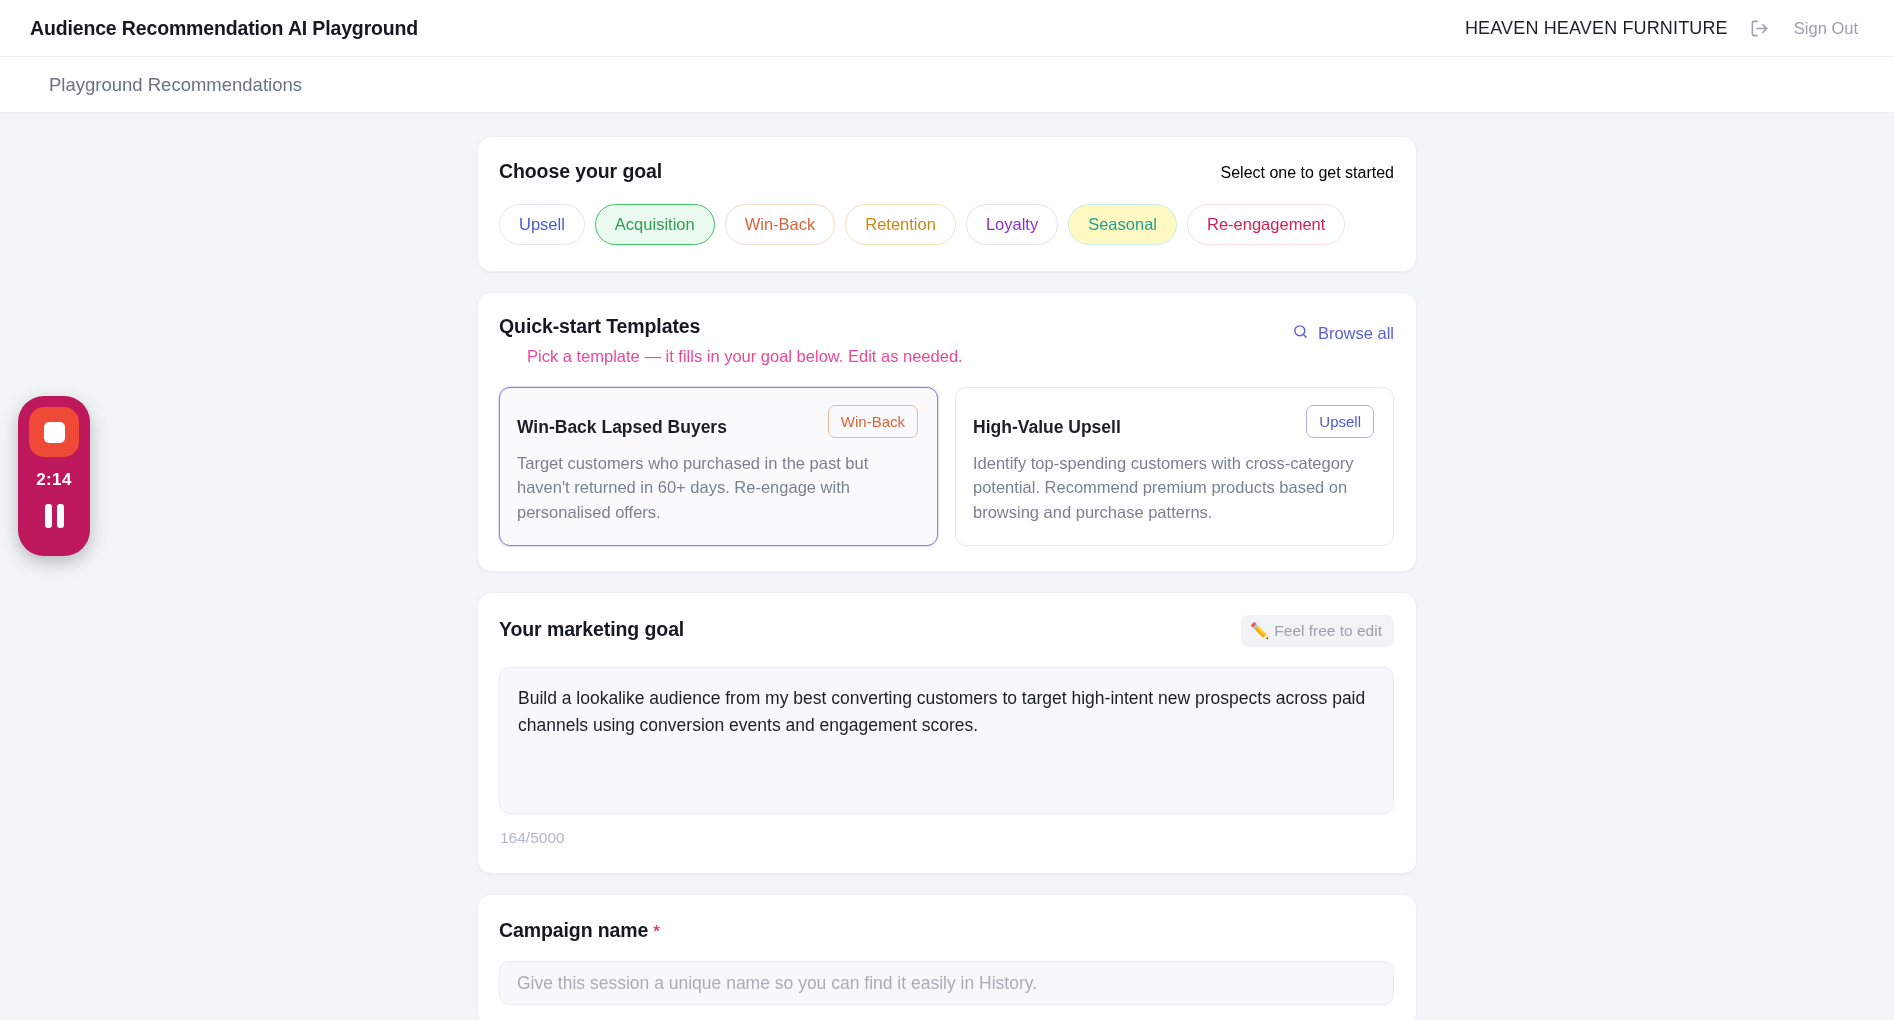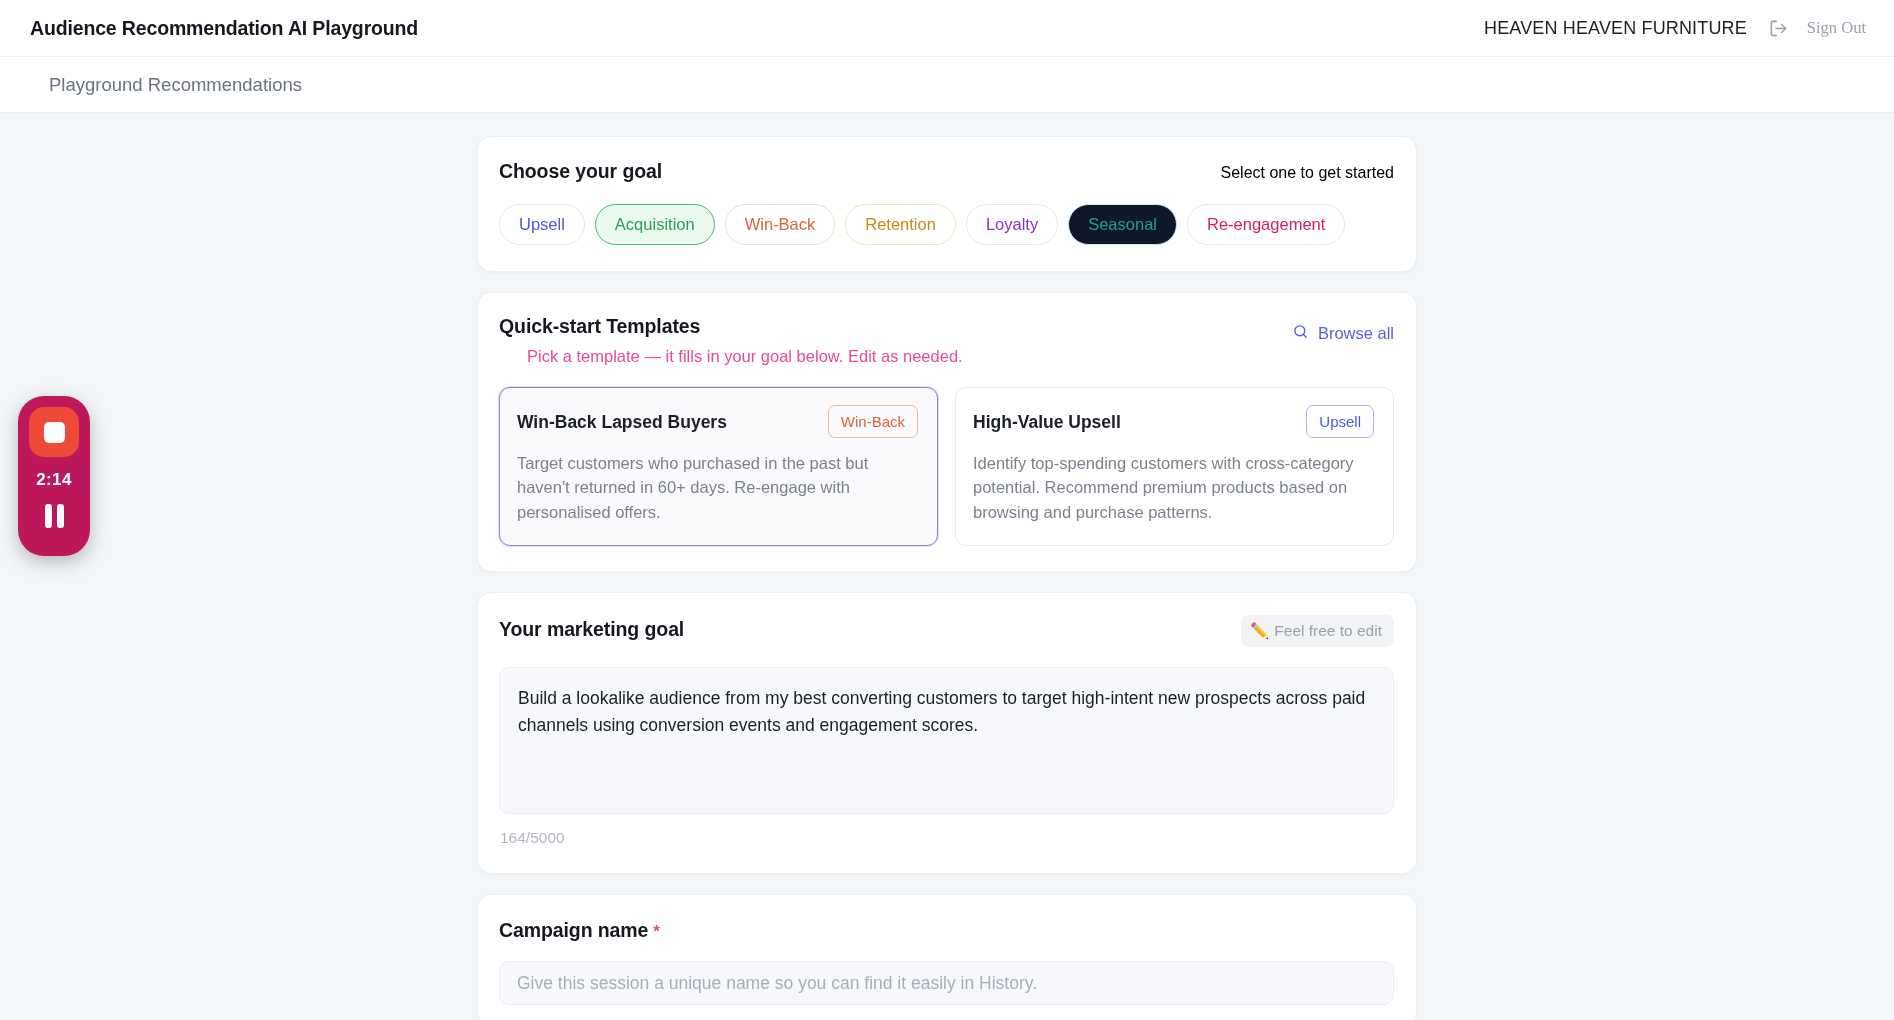--- a/index.html
+++ b/index.html
@@ -13,21 +13,21 @@
     -webkit-font-smoothing: antialiased;
   }
 
   
   .topbar {
     height: 57px;
     background: #ffffff;
     border-bottom: 1px solid #eceff3;
     display: flex;
     align-items: center;
-    padding: 0 28px 0 30px;
+    padding: 0 36px 0 30px;
     position: relative;
     z-index: 5;
   }
   .app-title {
     font-size: 19.5px;
     font-weight: 700;
     color: #15191f;
     letter-spacing: -0.15px;
   }
   .topbar-right {
@@ -38,25 +38,24 @@
   }
   .org-name {
     font-size: 18px;
     color: #1d2026;
     letter-spacing: 0.15px;
     font-weight: 400;
   }
   .signout {
     display: flex;
     align-items: center;
-    gap: 19px;
+    gap: 25px;
     color: #9aa1ad;
     font-size: 16.5px;
     cursor: pointer;
-    font-family: Liberation Serif, serif;
   }
   .signout svg { display: block; }
 
   
   .navrow {
     height: 56px;
     background: #ffffff;
     border-bottom: 1px solid #eceff3;
     display: flex;
     align-items: center;
@@ -163,21 +162,21 @@
     background: #ffffff;
     cursor: pointer;
   }
   .tpl.active {
     border-color: #8b84d8;
     background: #fafafd;
     box-shadow: 0 0 0 1px rgba(139,132,216,.25);
   }
   .tpl-row {
     display: flex;
-    align-items: center;
+    align-items: flex-end;
     justify-content: space-between;
     gap: 10px;
   }
   .tpl-name {
     font-size: 17.5px;
     font-weight: 700;
     color: #1b1f27;
     padding-top: 3px;
   }
   .tpl-badge {
@@ -343,21 +342,21 @@
       <div class="card-head">
         <div class="card-title">Choose your goal</div>
         <div class="card-hint">Select one to get started</div>
       </div>
       <div class="chips" id="goal-chips">
           <div class="chip" style="color: rgb(74, 90, 212); border-color: rgb(226, 230, 244); background: rgb(255, 255, 255);">Upsell</div>
           <div class="chip selected" style="color: rgb(46, 158, 82); border-color: rgb(63, 191, 104); background: rgb(234, 250, 239);">Acquisition</div>
           <div class="chip" style="color: rgb(217, 100, 58); border-color: rgb(243, 221, 203); background: rgb(255, 255, 255);">Win-Back</div>
           <div class="chip" style="color: rgb(199, 139, 21); border-color: rgb(242, 230, 184); background: rgb(255, 255, 255);">Retention</div>
           <div class="chip" style="color: rgb(139, 47, 208); border-color: rgb(231, 227, 238); background: rgb(255, 255, 255);">Loyalty</div>
-          <div class="chip" style="color: rgb(37, 160, 140); border-color: rgb(201, 238, 231); background: #0f172a;">Seasonal</div>
+          <div class="chip" style="color: rgb(37, 160, 140); border-color: rgb(201, 238, 231); background: #fef9c3;">Seasonal</div>
           <div class="chip" style="color: rgb(213, 31, 86); border-color: rgb(246, 223, 230); background: rgb(255, 255, 255);">Re-engagement</div>
         </div>
     </div>
 
     <div class="card tpl-card">
       <div class="tpl-head">
         <div>
           <div class="card-title">Quick-start Templates</div>
           <div class="tpl-sub">Pick a template — it fills in your goal below. Edit as needed.</div>
         </div>

